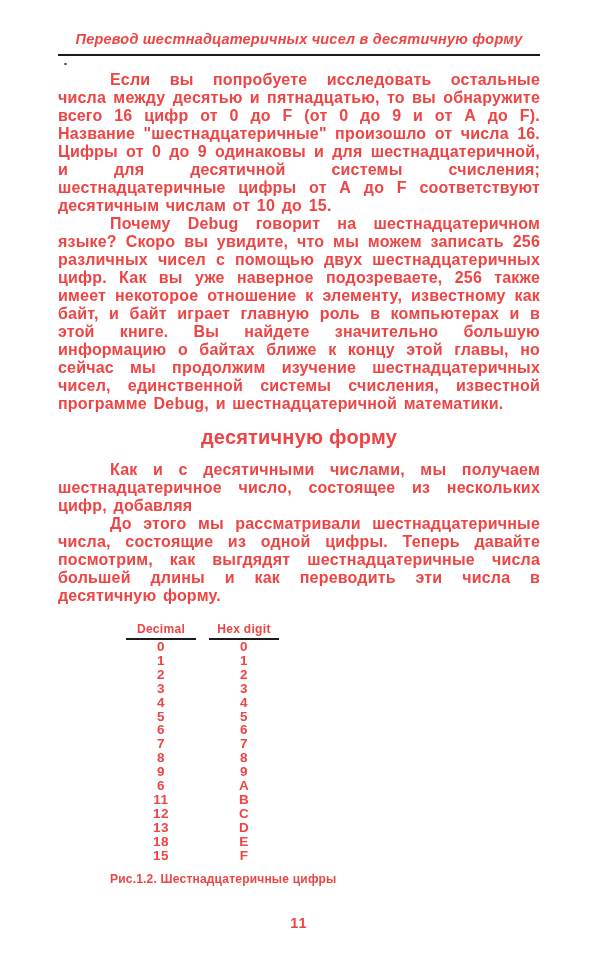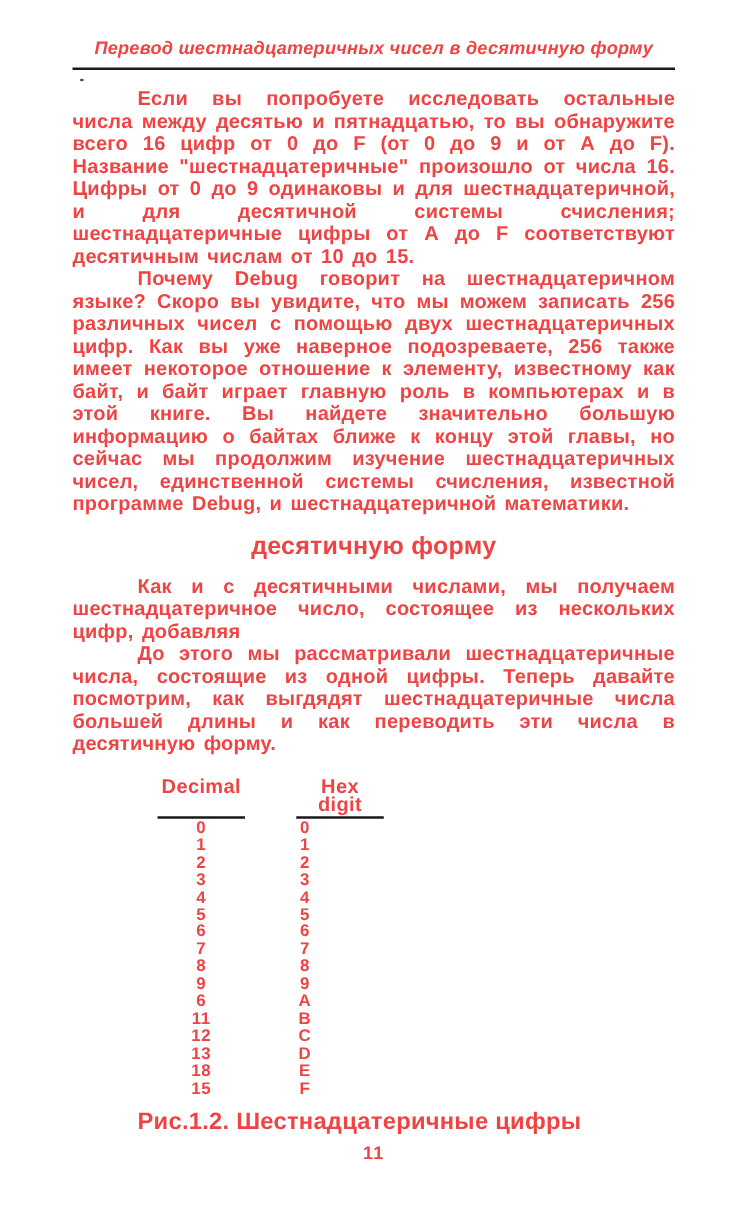--- a/index.html
+++ b/index.html
@@ -68,44 +68,43 @@
     letter-spacing: 0.2px;
   }
   .section-heading .hline {
     display: block;
   }
   .hex-table {
     margin-top: 17px;
   }
   .thead {
     display: flex;
-    font-size: 16px;
+    font-size: 12px;
     line-height: 15px;
-    gap: 28px;
   }
   .thead .th {
     text-align: center;
     border-bottom: 2px solid #1a1a1a;
     padding-bottom: 1px;
     letter-spacing: 0.3px;
   }
   .thead .th.dec { width: 70px; margin-left: 68px; }
   .thead .th.hex { width: 70px; margin-left: 13px; }
   .trow {
     display: flex;
     font-size: 13.5px;
     line-height: 13.9px;
   }
   .trow .tcell { text-align: center; letter-spacing: 0.5px; }
   .trow .tcell.dec { width: 70px; margin-left: 68px; }
   .trow .tcell.hex { width: 70px; margin-left: 13px; }
   .trow:first-of-type { margin-top: 4px; }
   .figure-caption {
     margin: 9px 0 0 52px;
-    font-size: 19px;
+    font-size: 12px;
     letter-spacing: 0.2px;
   }
   .page-number {
     position: absolute;
     top: 915px;
     left: 58px;
     width: 482px;
     text-align: center;
     font-size: 14.5px;
     letter-spacing: 1px;

